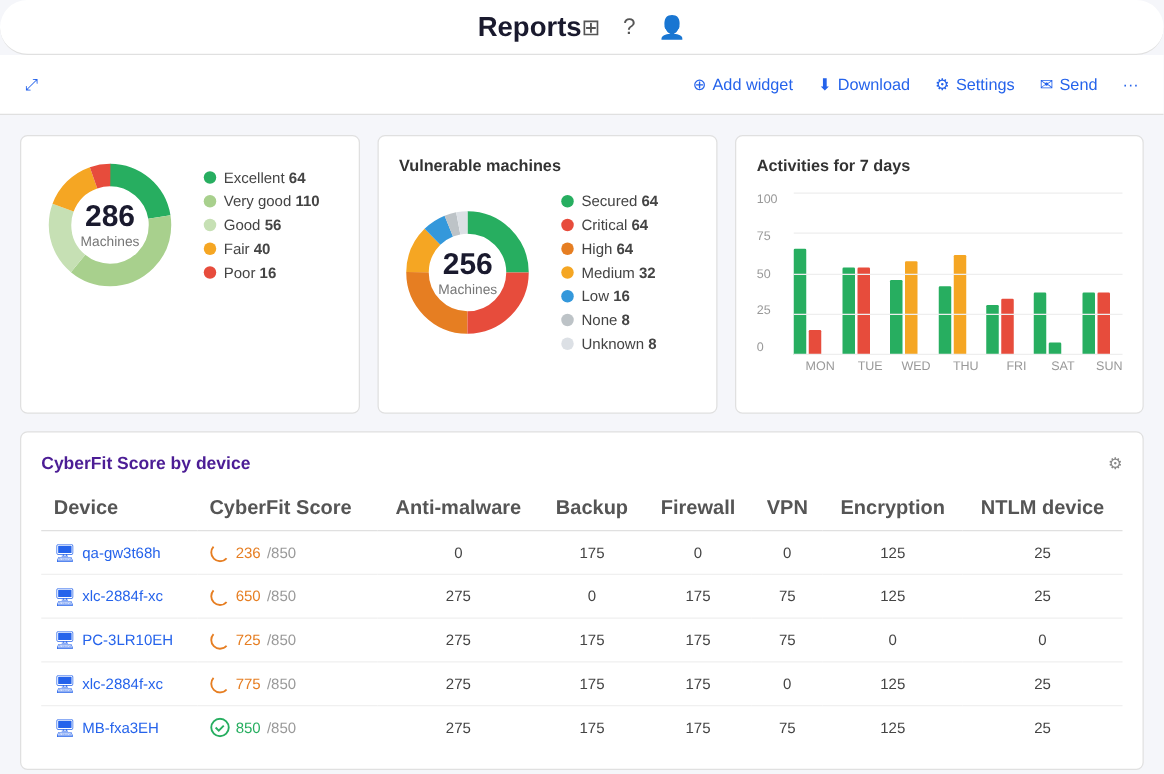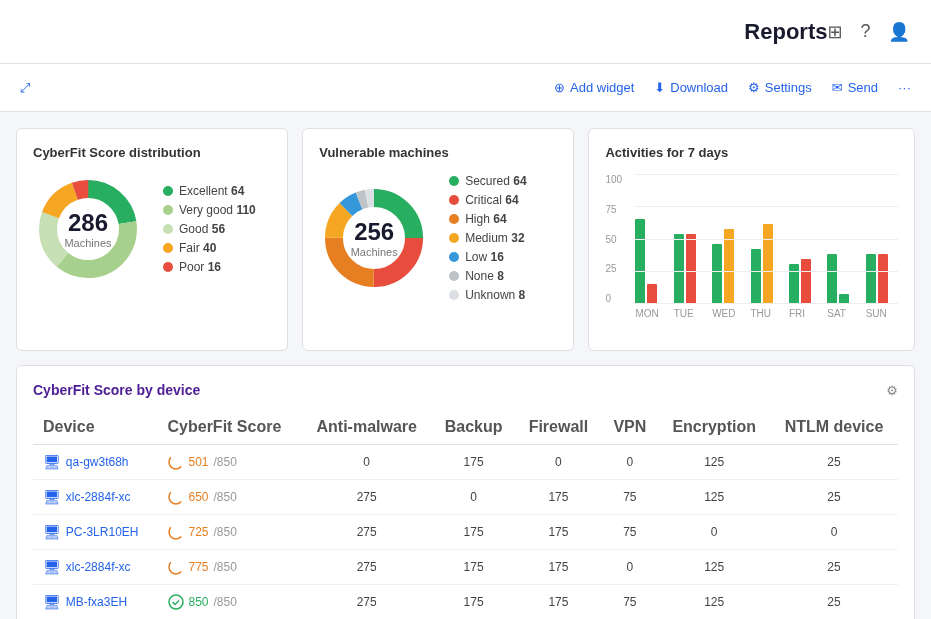--- a/index.html
+++ b/index.html
@@ -1,18 +1,18 @@
 <!DOCTYPE html>
 <html><head>
   <meta charset="utf-8">
   <style>
     * { box-sizing: border-box; margin: 0; padding: 0; }
     body { font-family: -apple-system, BlinkMacSystemFont, 'Segoe UI', sans-serif; background: #f5f6fa; color: #333; font-size: 13px; }
 
-    .header { background: #fff; padding: 0 20px; display: flex; align-items: center; justify-content: flex-end; height: 64px; border-bottom: 1px solid #e0e0e0; }
+    .header { background: #fff; padding: 0 20px; display: flex; align-items: center; justify-content: center; height: 44px; border-bottom: 1px solid #e0e0e0; border-radius: 24px; }
     .header-title { font-size: 22px; font-weight: 600; color: #1a1a2e; }
     .header-icons { display: flex; gap: 18px; align-items: center; }
     .header-icon { cursor: pointer; color: #555; font-size: 18px; }
 
     .toolbar { background: #fff; padding: 0 20px; display: flex; align-items: center; height: 48px; border-bottom: 1px solid #e0e0e0; gap: 20px; }
     .toolbar-left { display: flex; align-items: center; }
     .toolbar-right { margin-left: auto; display: flex; align-items: center; gap: 20px; }
     .toolbar-btn { display: flex; align-items: center; gap: 5px; cursor: pointer; color: #2563eb; font-size: 13px; font-weight: 500; }
 
     .content { padding: 16px; }
@@ -36,21 +36,21 @@
     
     .vulnerable-content { display: flex; align-items: center; gap: 20px; }
 
     
     .activities-content { }
     .bar-chart { position: relative; height: 160px; }
     .chart-area { display: flex; align-items: flex-end; gap: 6px; height: 130px; padding-left: 30px; }
     .bar-group { display: flex; gap: 2px; align-items: flex-end; flex: 1; }
     .bar { width: 10px; border-radius: 1px 1px 0 0; }
     .chart-labels { display: flex; gap: 6px; padding-left: 30px; margin-top: 4px; }
-    .chart-label { flex: 1; text-align: left; font-size: 10px; color: #999; text-transform: uppercase; }
+    .chart-label { flex: 1; text-align: right; font-size: 10px; color: #999; text-transform: uppercase; }
     .y-axis { position: absolute; left: 0; top: 0; height: 130px; display: flex; flex-direction: column; justify-content: space-between; }
     .y-label { font-size: 10px; color: #999; }
     .chart-gridlines { position: absolute; left: 30px; right: 0; top: 0; height: 130px; display: flex; flex-direction: column; justify-content: space-between; pointer-events: none; }
     .gridline { border-top: 1px solid #eee; width: 100%; }
 
     
     .table-widget { background: #fff; border: 1px solid #e0e0e0; border-radius: 6px; padding: 16px; }
     .table-header-row { display: flex; align-items: center; justify-content: space-between; margin-bottom: 12px; }
     .table-title { font-size: 14px; font-weight: 600; color: #4c1d95; }
     table { width: 100%; border-collapse: collapse; }
@@ -103,21 +103,20 @@
       <span>···</span>
     </span>
   </div>
 </div>
 
 <div class="content">
 
   <div class="widgets-row">
 
     <div class="widget cyberfit-widget">
-      <div class="widget-title">CyberFit Score distribution</div>
       <div class="cyberfit-content">
         <div class="donut-container">
           <svg width="110" height="110" viewBox="0 0 110 110">
 
             <circle cx="55" cy="55" r="40" fill="none" stroke="#27ae60" stroke-width="18" stroke-dasharray="56.3 195.0" stroke-dashoffset="0" transform="rotate(-90 55 55)"></circle>
 
             <circle cx="55" cy="55" r="40" fill="none" stroke="#a8d08d" stroke-width="18" stroke-dasharray="96.8 154.5" stroke-dashoffset="-56.3" transform="rotate(-90 55 55)"></circle>
 
             <circle cx="55" cy="55" r="40" fill="none" stroke="#c6e0b4" stroke-width="18" stroke-dasharray="49.2 202.1" stroke-dashoffset="-153.1" transform="rotate(-90 55 55)"></circle>
 
@@ -302,21 +301,21 @@
               <a class="device-link" href="#">
     <span class="device-icon">🖥</span>
     <span>qa-gw3t68h</span>
   </a>
             </td>
             <td>
               <div class="score-cell">
     <svg width="16" height="16" viewBox="0 0 16 16">
                   <circle cx="8" cy="8" r="7" fill="none" stroke="#e67e22" stroke-width="1.5" stroke-dasharray="22 22" stroke-dashoffset="-5"></circle>
                 </svg>
-    <span style="color:#e67e22">501</span>
+    <span style="color:#e67e22">236</span>
                 <span style="color:#999">/850</span>
   </div>
             </td>
             <td class="num">0</td>
             <td class="num">175</td>
             <td class="num">0</td>
             <td class="num">0</td>
             <td class="num">125</td>
             <td class="num">25</td>
           </tr>

